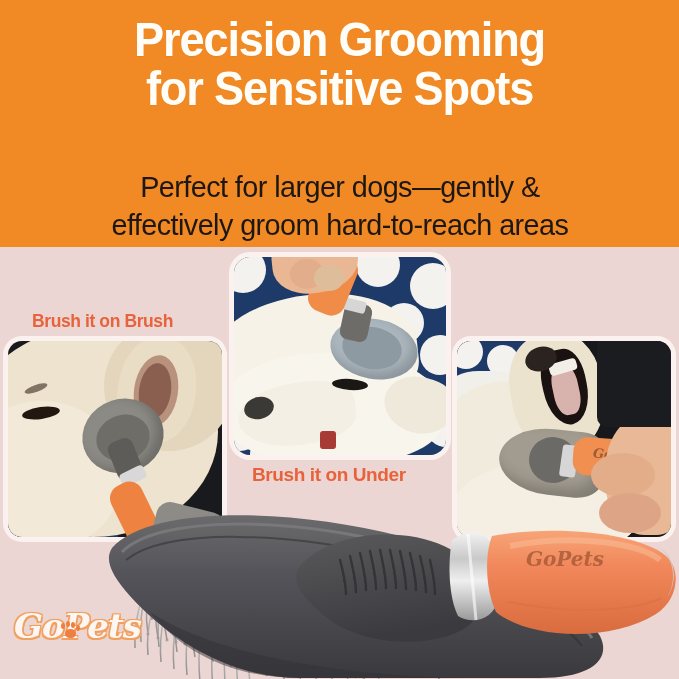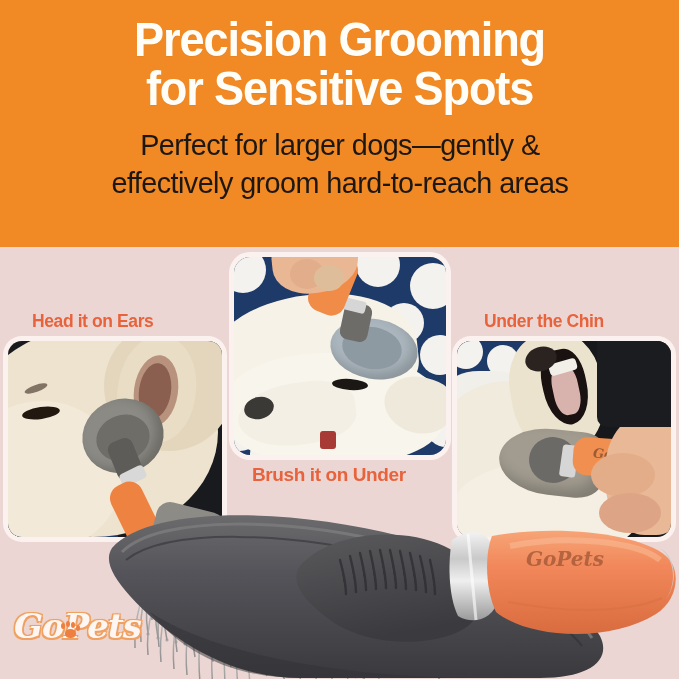--- a/index.html
+++ b/index.html
@@ -8,21 +8,21 @@
     font-family:"Liberation Sans", sans-serif;
     background:#ecd6d3;
   }
   #stage{position:relative;width:679px;height:679px;overflow:hidden;background:#ecd6d3;}
 
   
   .banner{
     position:absolute;left:0;top:0;width:679px;height:247px;
     background:#f18a24;
     display:flex;flex-direction:column;align-items:center;justify-content:flex-start;
-    padding-top:16px;box-sizing:border-box;
+    padding-top:16px;box-sizing:border-box;gap:42px;
   }
   .title{
     color:#fffdf8;font-weight:bold;font-size:48px;line-height:1.02;
     letter-spacing:-1.2px;text-align:center;
     font-family:"Liberation Sans", sans-serif;
     transform:scaleX(.94);
     text-shadow:0 1px 0 rgba(0,0,0,.04);
   }
   .title .l2{display:block;}
   .subtitle{
@@ -98,22 +98,21 @@
       <span class="l2">for Sensitive Spots</span>
     </div>
     <div class="subtitle">
       <span>Perfect for larger dogs—gently &amp;</span>
       <span class="s2">effectively groom hard-to-reach areas</span>
     </div>
   </div>
 
   <div class="body-area"></div>
 
-  <div class="cap cap-ears">Head it on Ears</div>
-  <div class="cap cap-chin">Under the Chin</div>
+  <div class="cap cap-ears">Brush it on Brush</div>
   <div class="cap cap-head">Brush it on Under</div>
 
   <div class="photo ph-left">
     <div class="ph-inner">
       <div class="dark" style="inset:0;background:#191a1e;"></div>
 
       <div class="blanket" style="left:-10px;top:120px;width:120px;height:90px;border-radius:8px;"></div>
       <div class="quat" style="left:-4px;top:128px;width:44px;height:44px;background:#f2f0ec;"></div>
       <div class="quat" style="left:44px;top:160px;width:40px;height:40px;background:#f2f0ec;"></div>
       <div class="quat" style="left:6px;top:176px;width:30px;height:30px;background:#1d3a68;"></div>

